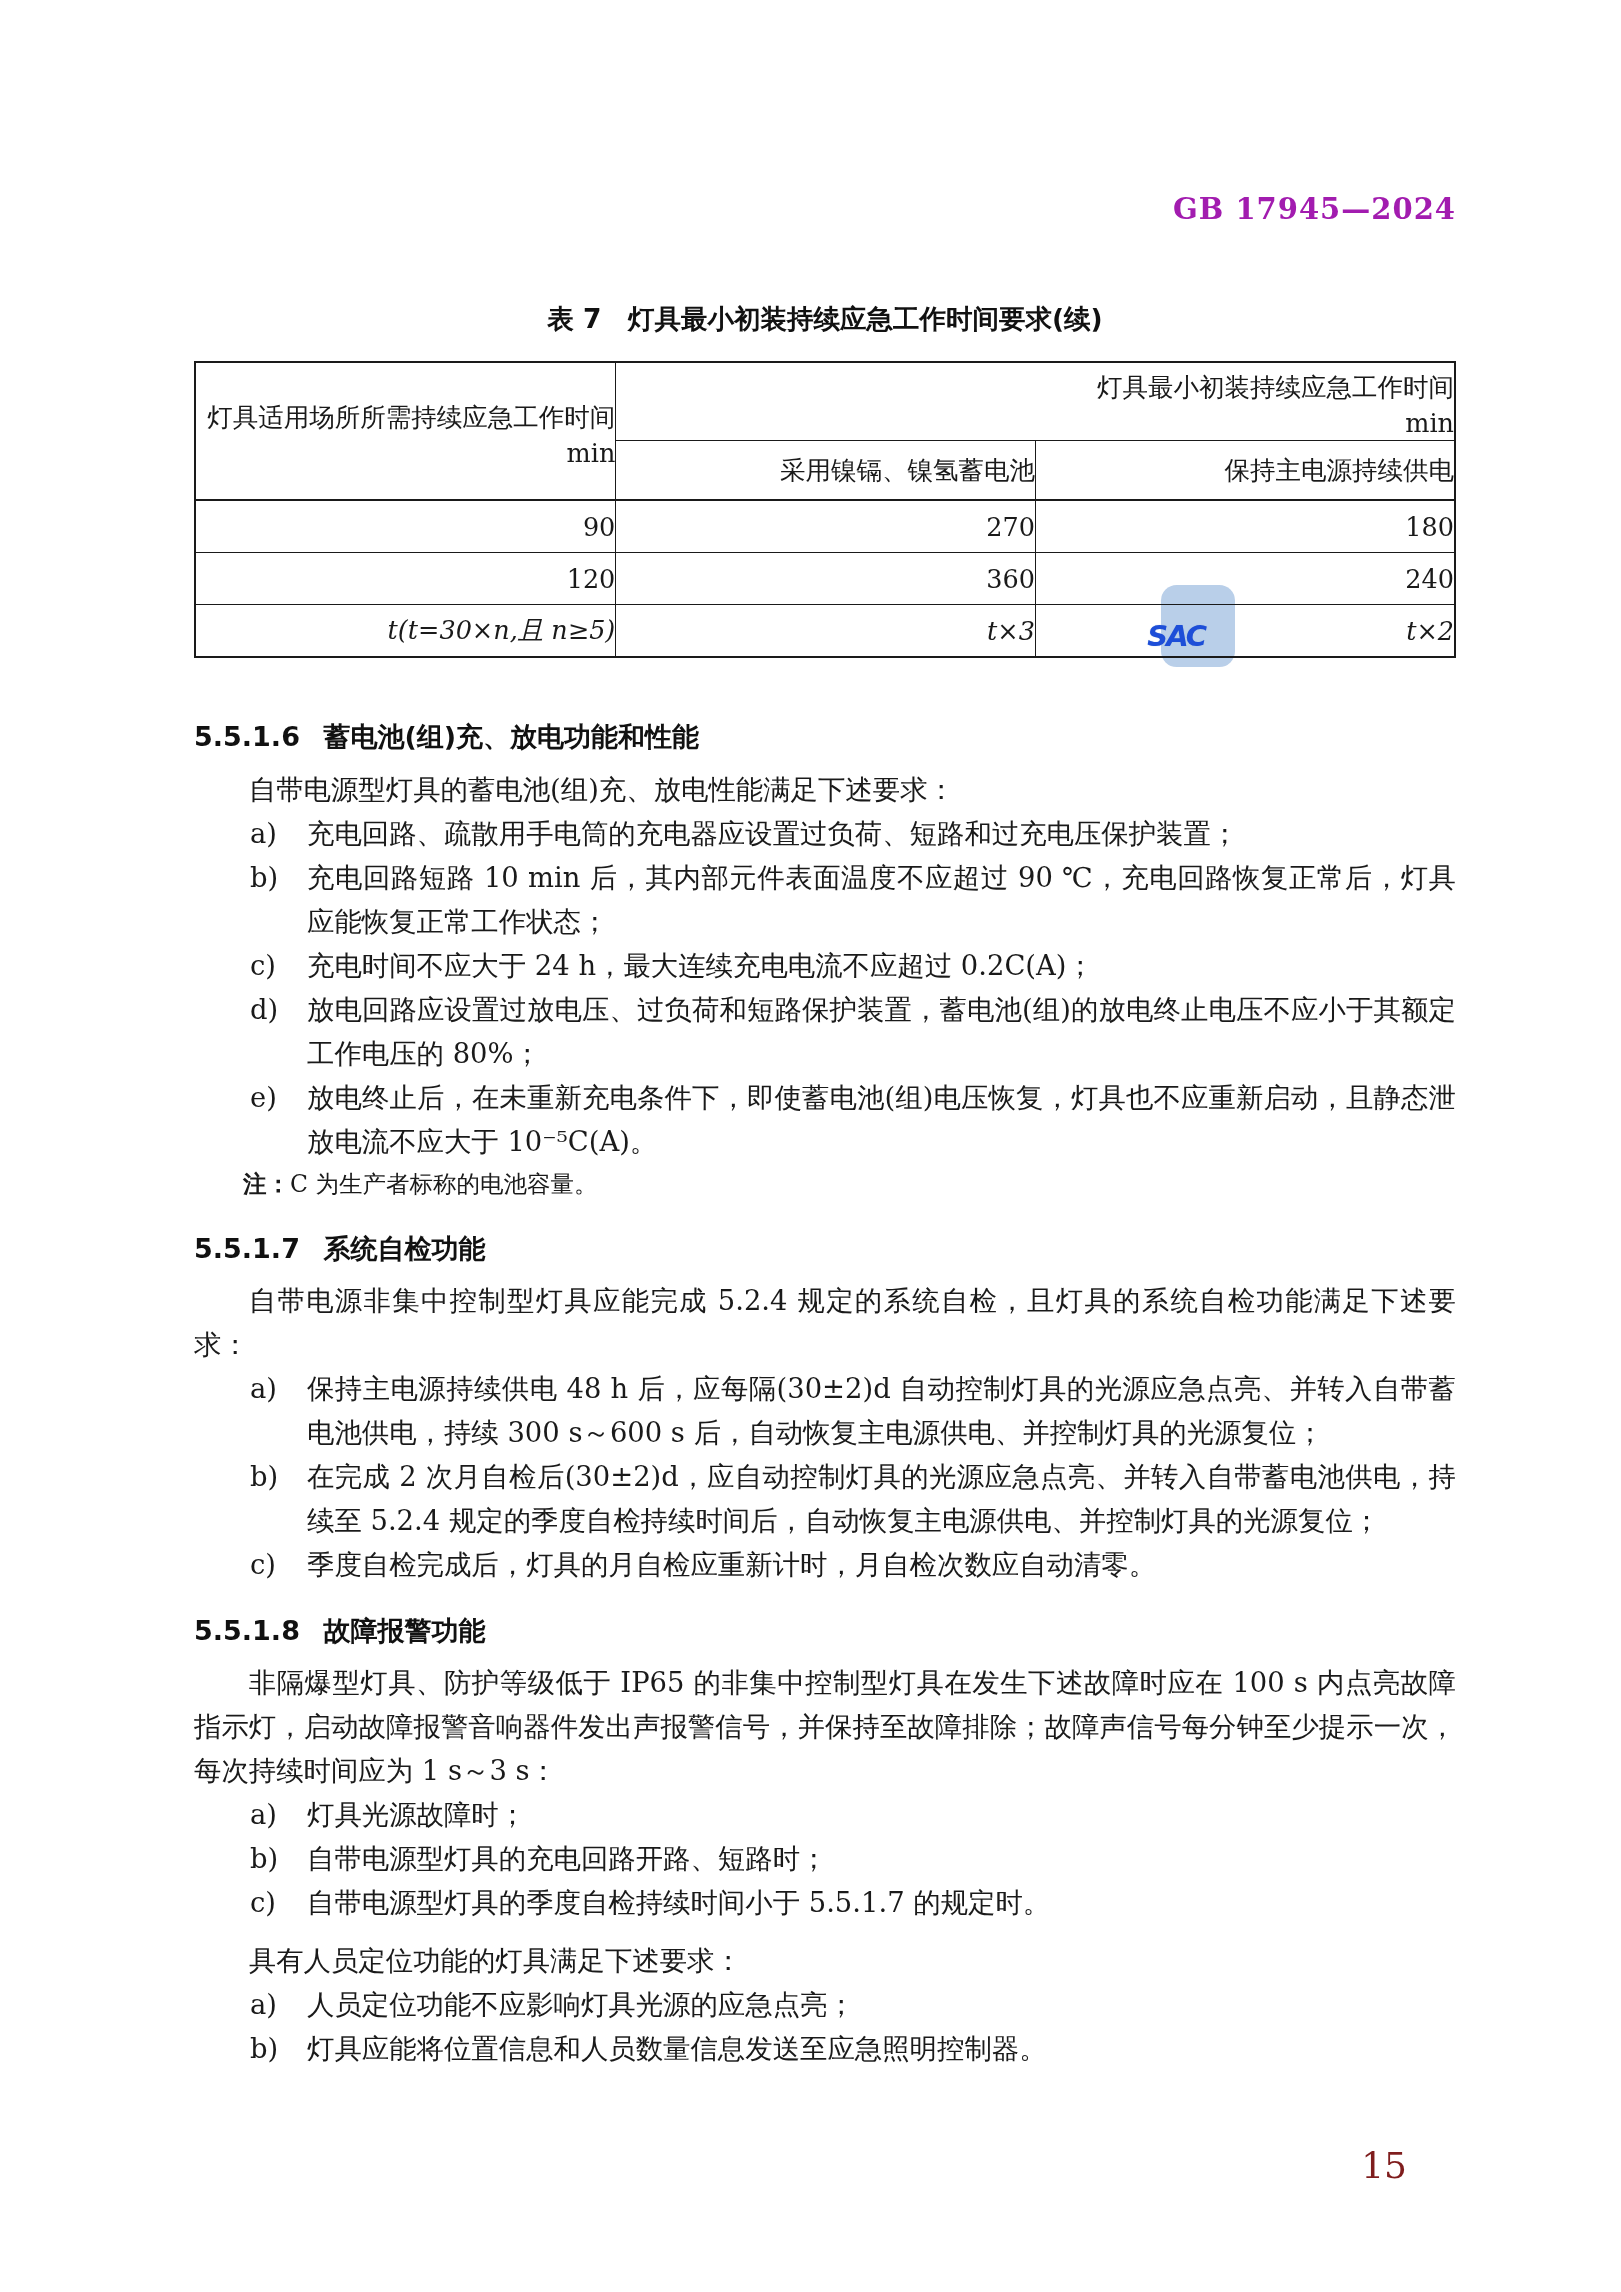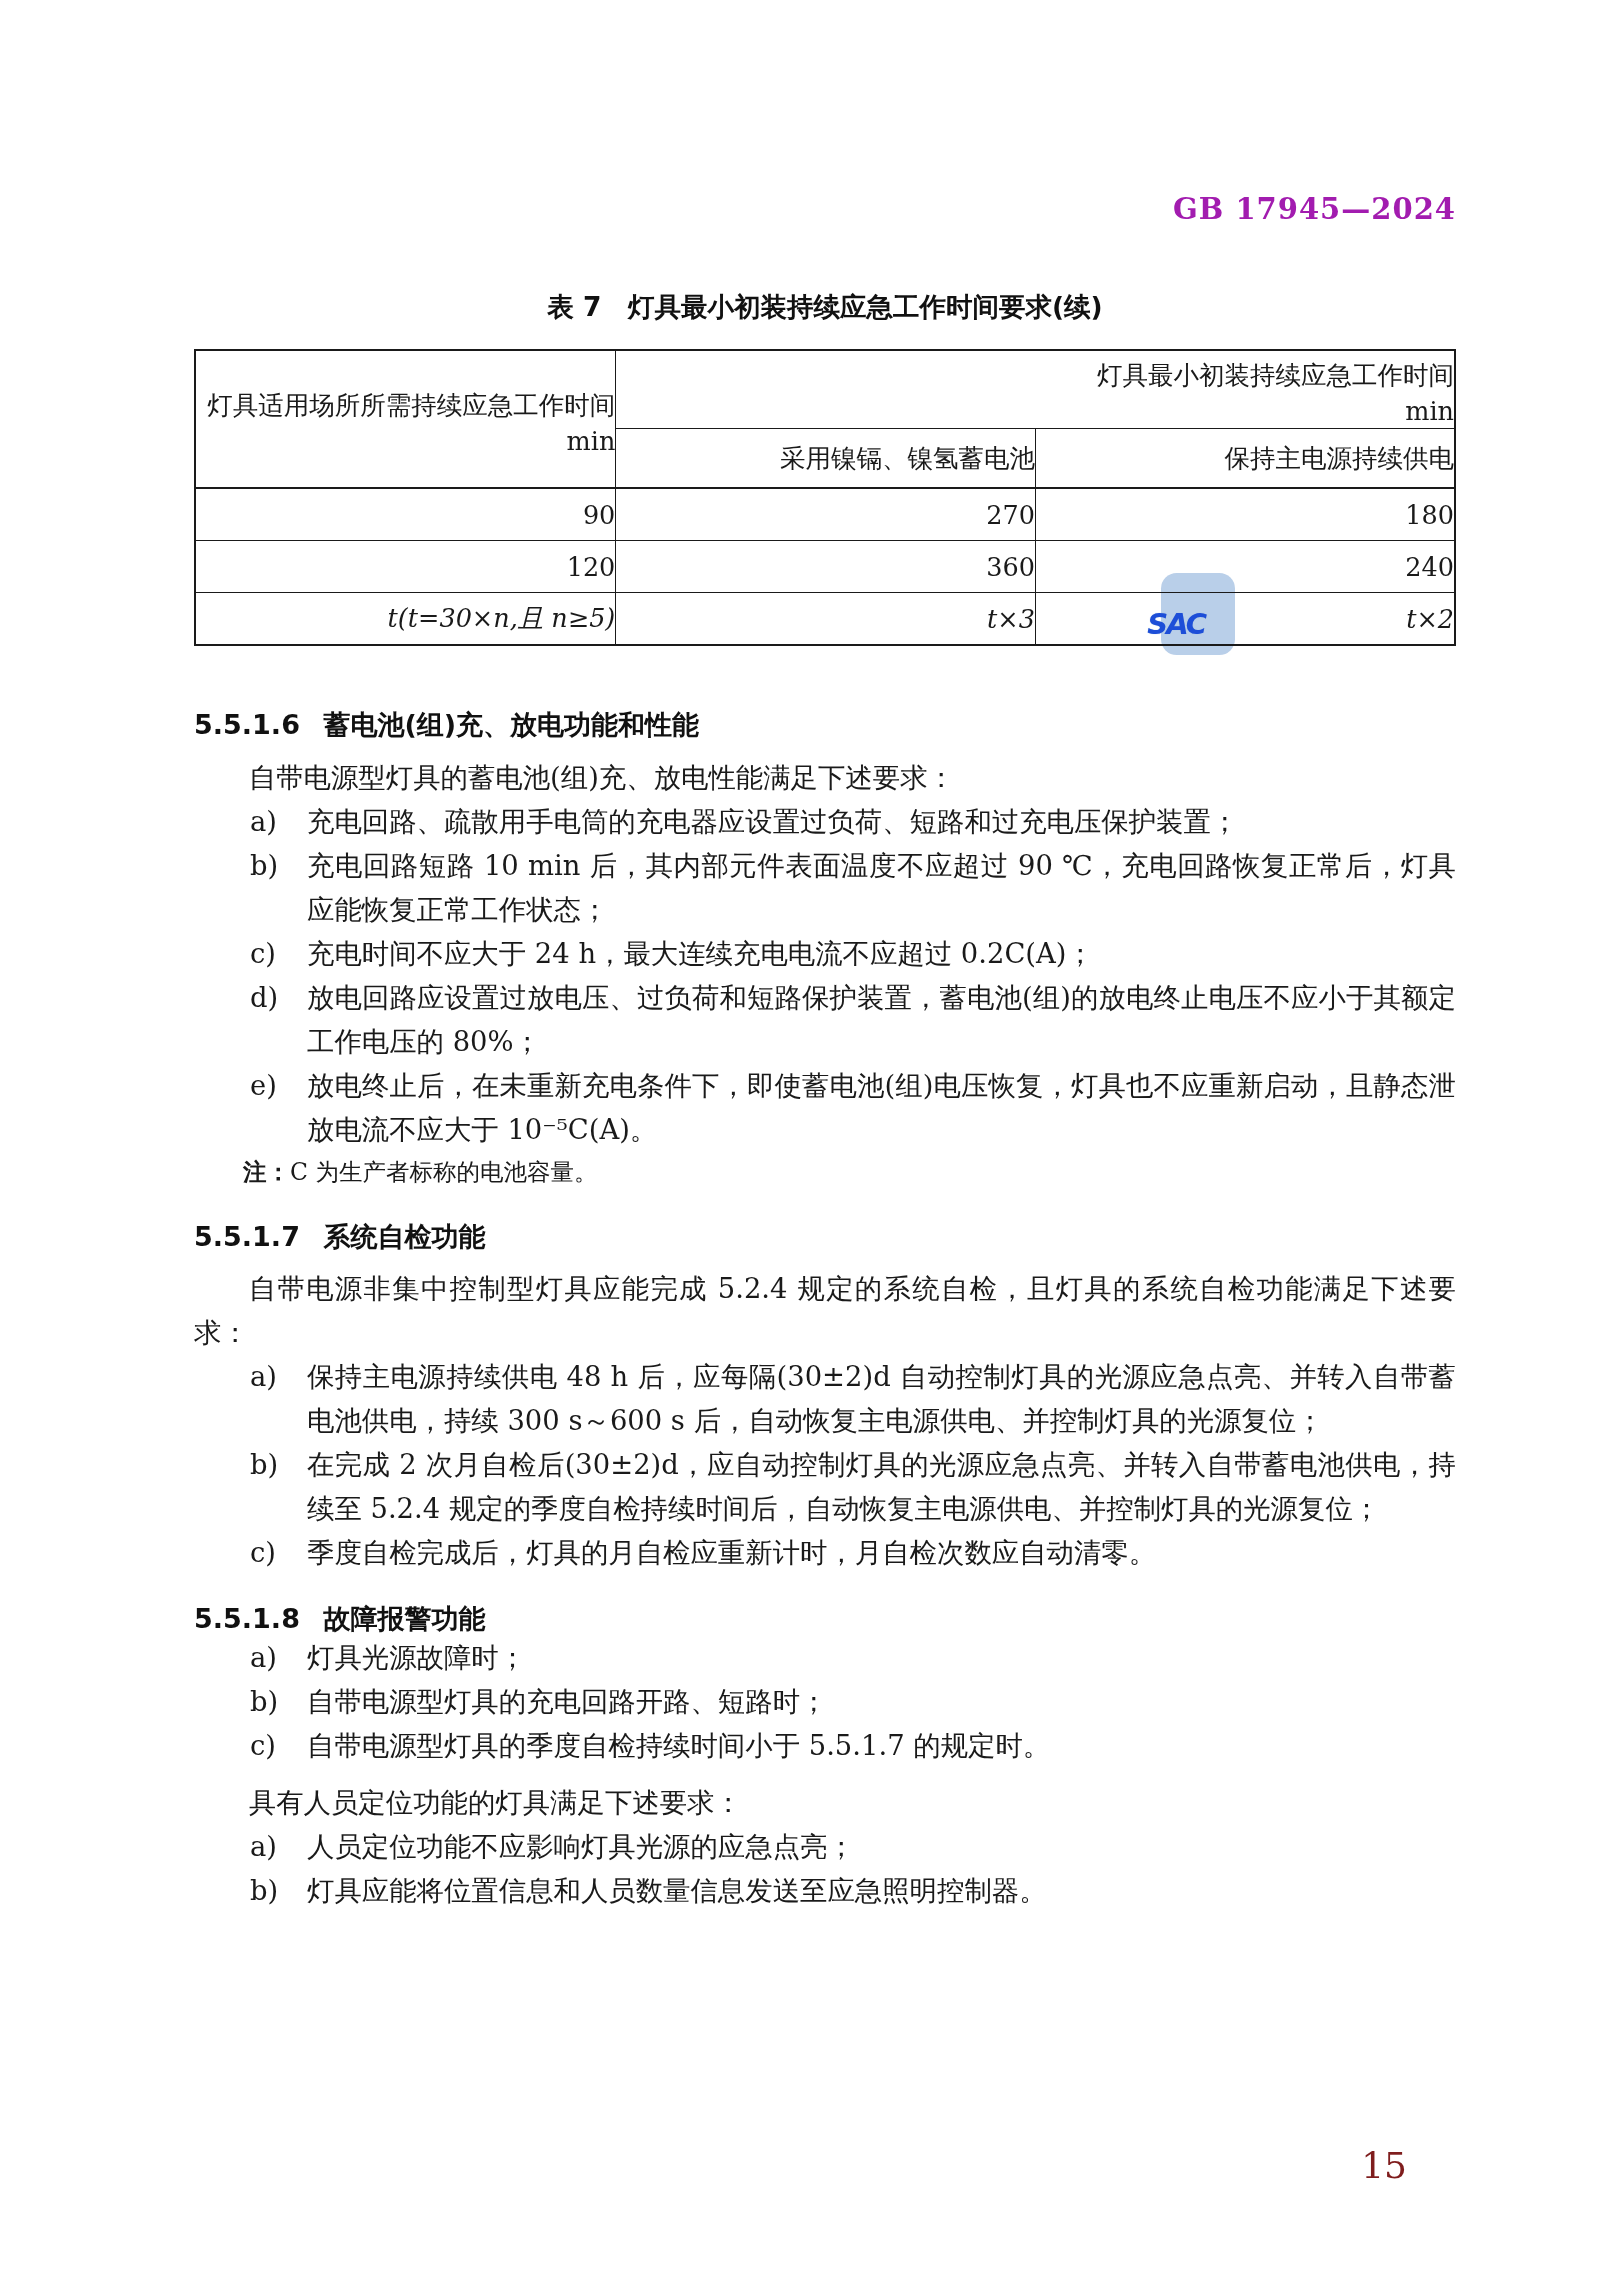--- a/index.html
+++ b/index.html
@@ -7,21 +7,21 @@
     position:relative;
     width:1621px;height:2293px;
     margin:0 auto;
     background:#ffffff;
     color:#1a1a1a;
     font-family:"DejaVu Serif","Liberation Serif",serif;
     overflow:hidden;
   }
   .content{
     position:absolute;
-    left:194px; right:165px; top:0;
+    left:194px; right:165px; top:12px;
   }
   .doc-number{
     position:absolute;
     top:192px; right:165px;
     font-family:"DejaVu Serif","Liberation Serif",serif;
     font-weight:bold;
     font-size:29px;
     letter-spacing:1px;
     color:#a21caf;
   }
@@ -232,20 +232,21 @@
           <span class="label">c)</span>
           <span class="text">季度自检完成后，灯具的月自检应重新计时，月自检次数应自动清零。</span>
         </div>
       </div>
     </div>
 
     <div class="section">
       <div class="section-heading">
         <span class="sec-no">5.5.1.8</span><span>故障报警功能</span>
       </div>
+      <div class="intro">非隔爆型灯具、防护等级低于 IP65 的非集中控制型灯具在发生下述故障时应在 100 s 内点亮故障指示灯，启动故障报警音响器件发出声报警信号，并保持至故障排除；故障声信号每分钟至少提示一次，每次持续时间应为 1 s～3 s：</div>
       <div class="items">
         <div class="item">
           <span class="label">a)</span>
           <span class="text">灯具光源故障时；</span>
         </div>
         <div class="item">
           <span class="label">b)</span>
           <span class="text">自带电源型灯具的充电回路开路、短路时；</span>
         </div>
         <div class="item">

